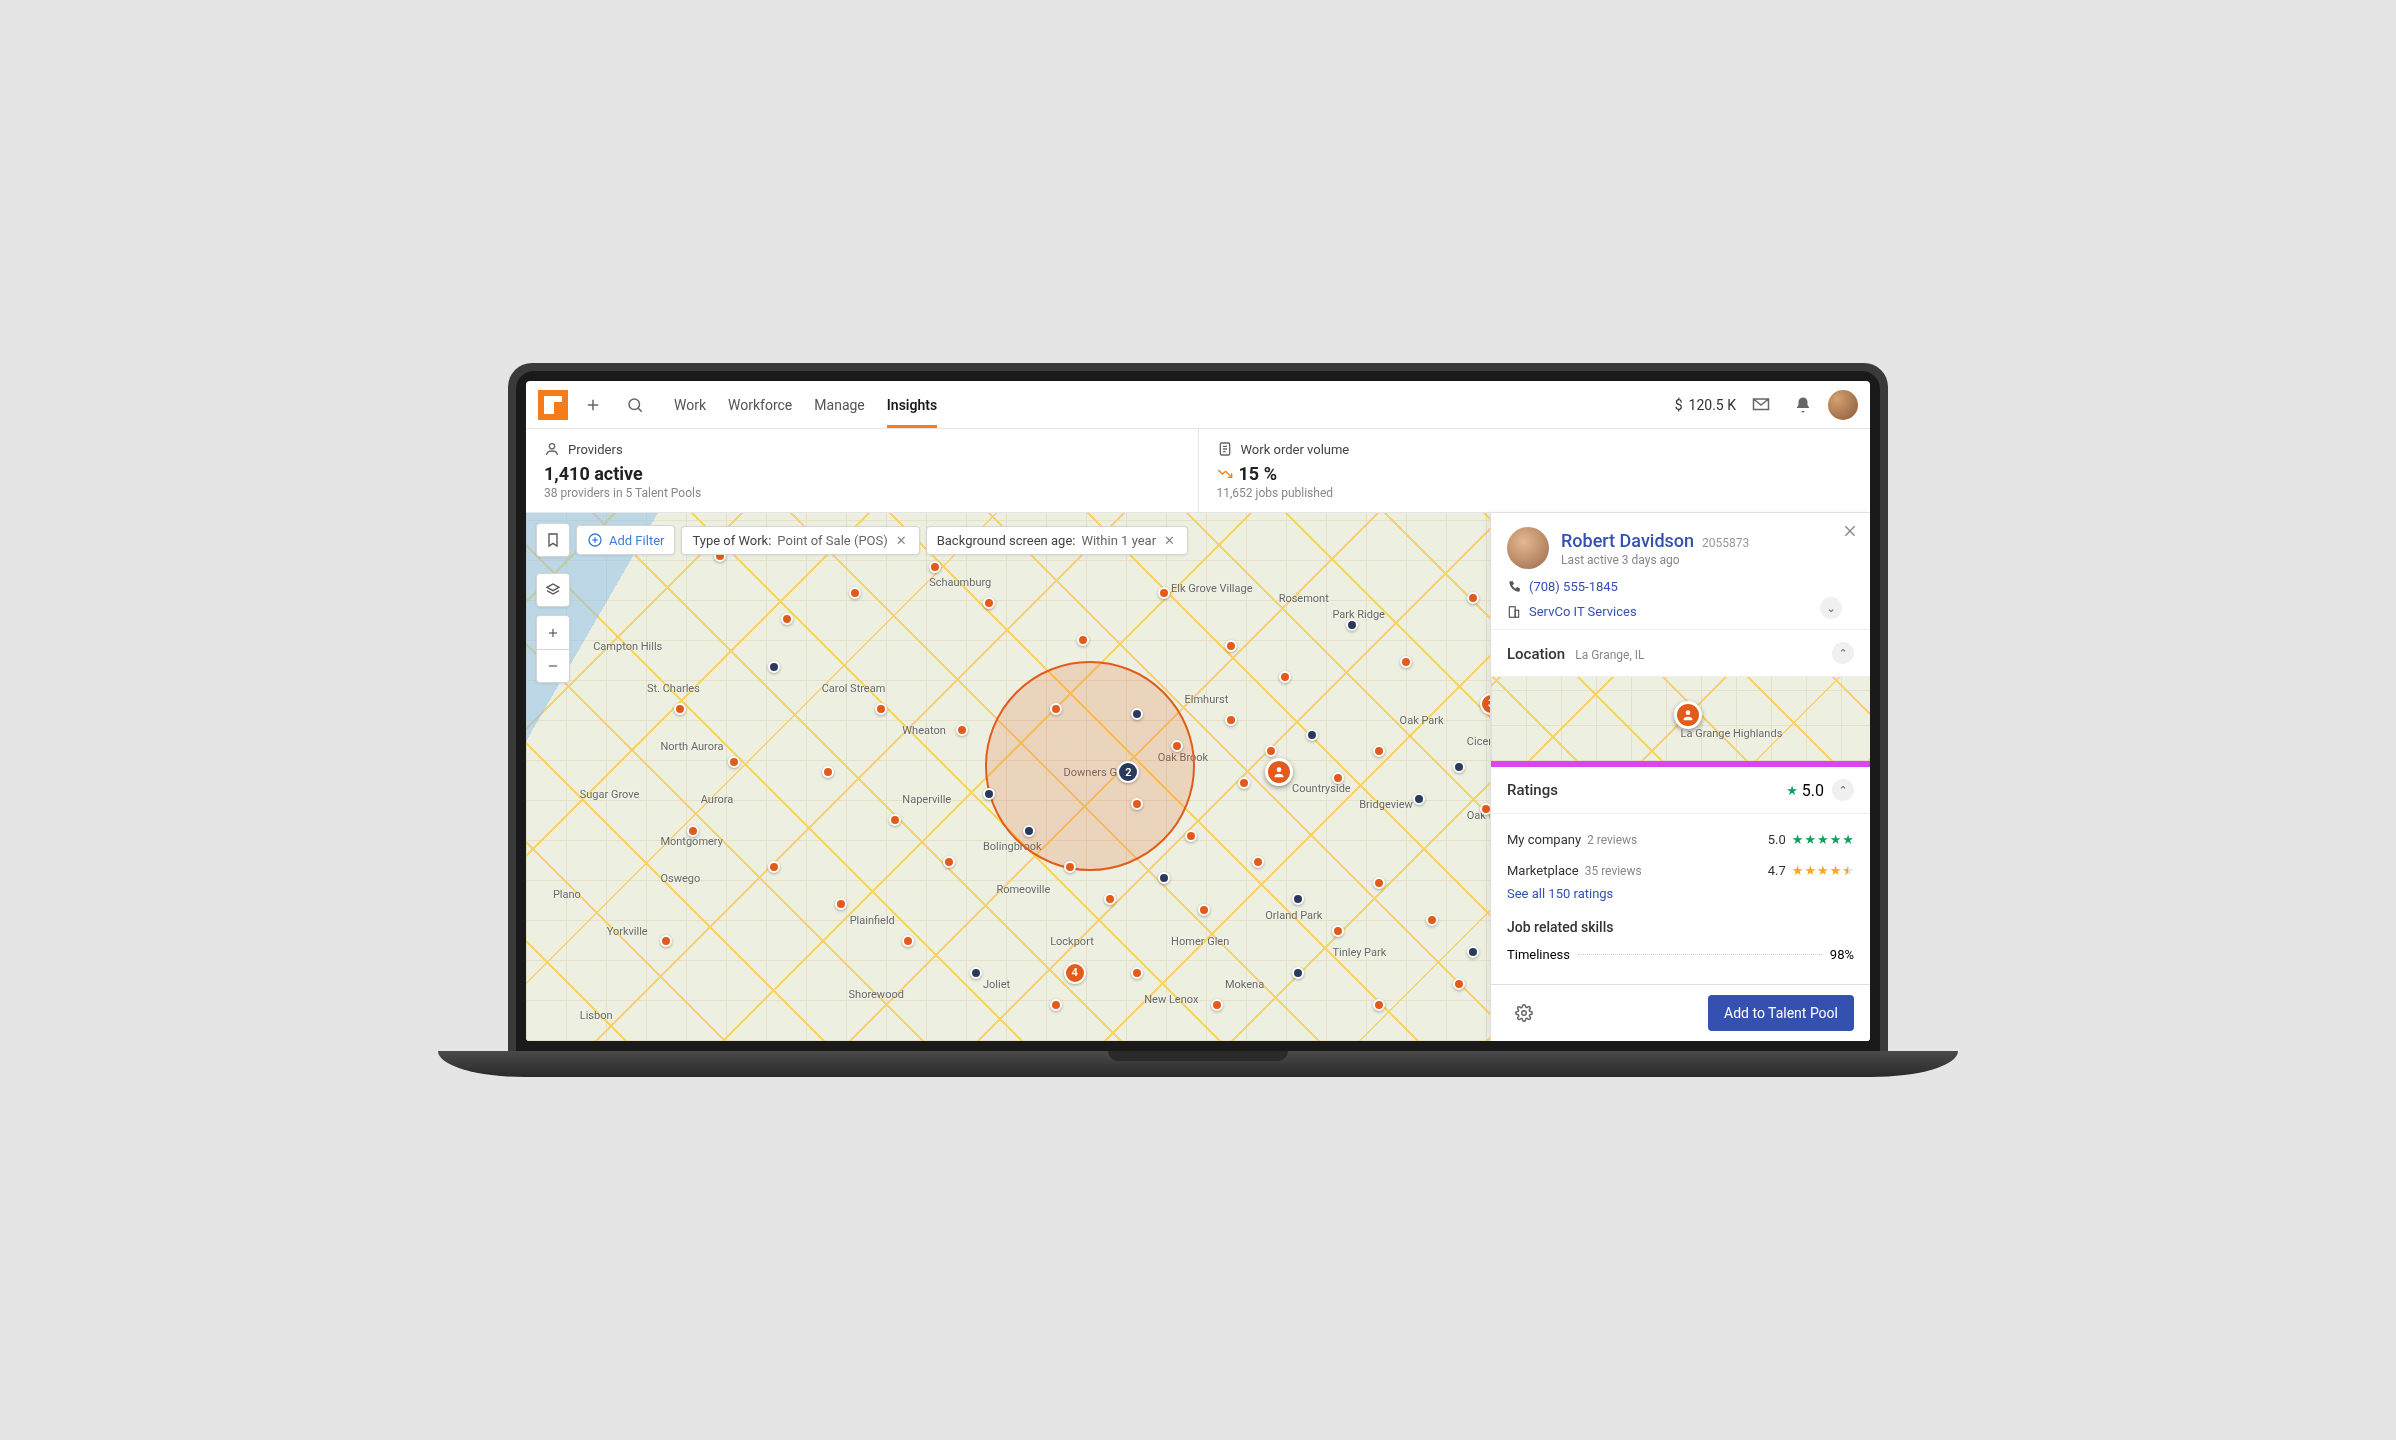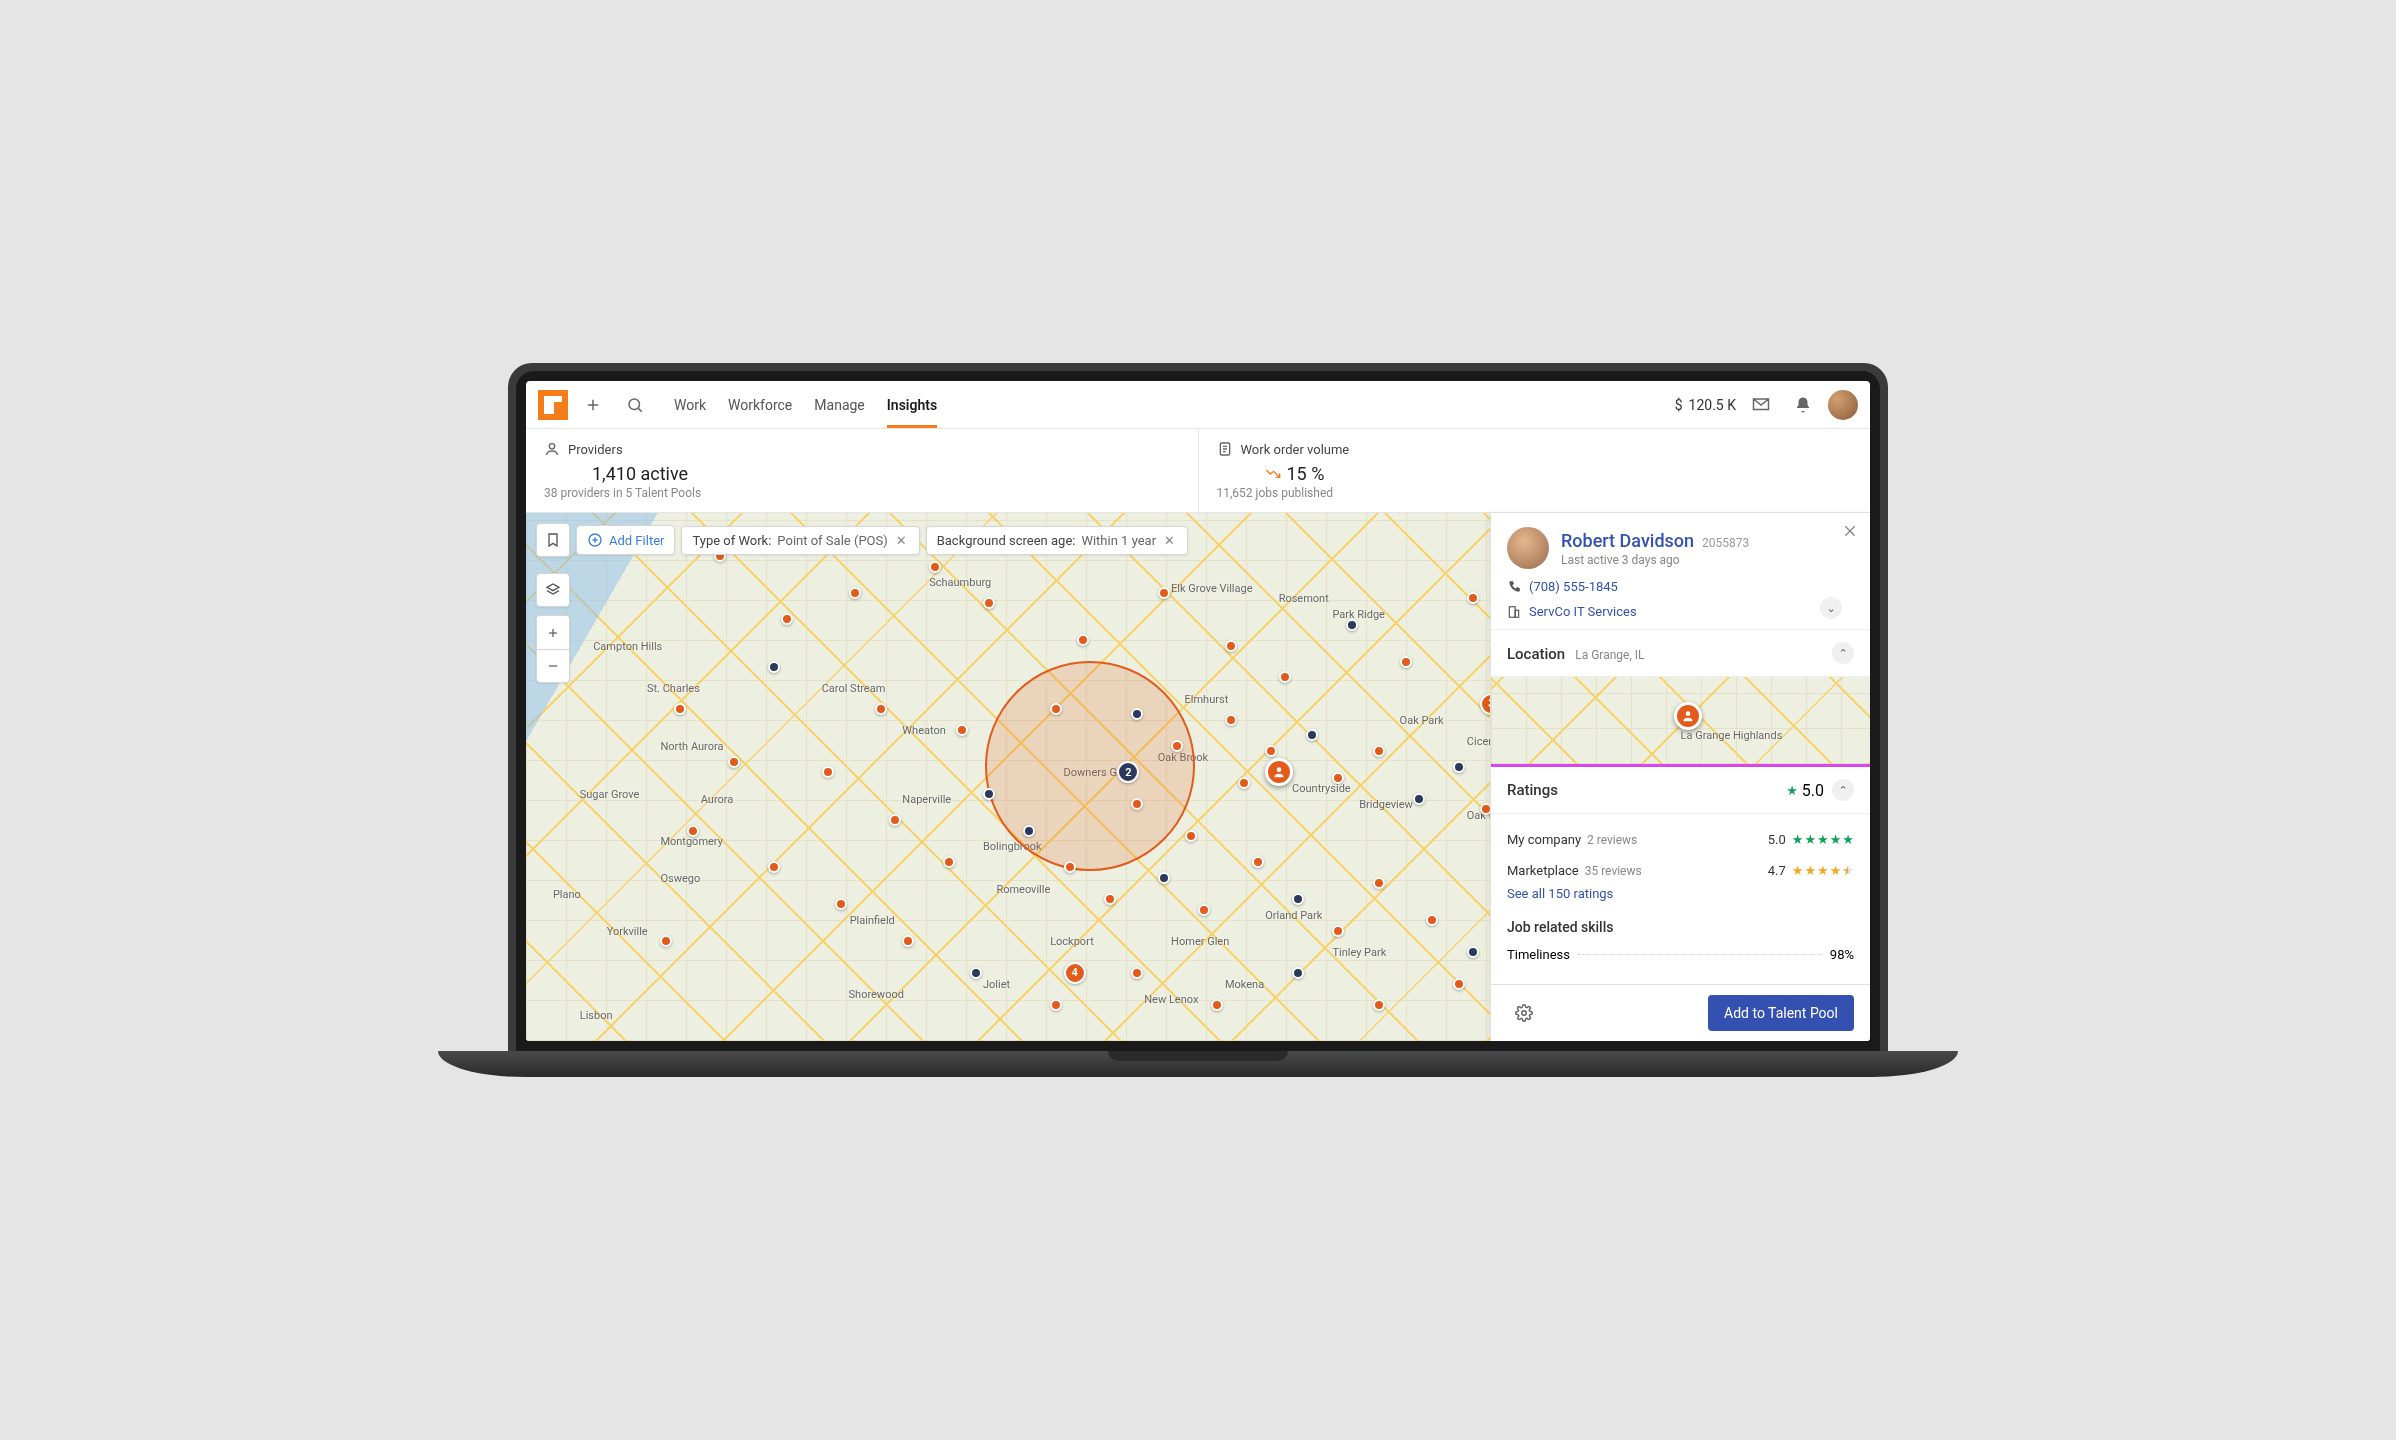--- a/index.html
+++ b/index.html
@@ -35,21 +35,21 @@
 .nav-tab.active::after { content:""; position:absolute; bottom:-1px; left:0; right:0; height:3px; background:#f57c1b; }
 .nav-spacer { flex:1; }
 .balance { display:flex; align-items:center; gap:6px; font-size:14px; color:#333; }
 .avatar { width:30px; height:30px; border-radius:50%; background: radial-gradient(circle at 30% 30%, #d4a070, #8a5a3a); }
 
 
 .stats-row { display:flex; border-bottom:1px solid #e5e5e5; }
 .stat-card { padding: 12px 18px; border-right:1px solid #e5e5e5; flex:1; min-width:0; }
 .stat-card:last-child { border-right:none; }
 .stat-header { display:flex; align-items:center; gap:8px; font-size:13px; color:#444; }
-.stat-main { font-size:18px; font-weight:400; color:#222; margin-top:6px;margin-left:48px; }
+.stat-main { font-size:18px; font-weight:700; color:#222; margin-top:6px; }
 .stat-sub { font-size:12px; color:#888; margin-top:2px; }
 .location-select { margin-top:8px; border:1px solid #bbb; border-radius:4px; padding:6px 10px; font-size:13px; display:flex; justify-content:space-between; align-items:center; cursor:pointer; }
 .info-icon { display:inline-flex; width:14px; height:14px; border:1px solid #3b7ddd; color:#3b7ddd; border-radius:50%; align-items:center; justify-content:center; font-size:9px; }
 
 
 .body { flex:1; display:flex; min-height:0; position: relative; }
 
 .map-area { flex:1; position:relative; background: #eef2e6; overflow:hidden; }
 .map-bg {
   position:absolute; inset:0;
@@ -95,21 +95,21 @@
 .profile-id { color:#999; font-size:12px; margin-left:4px; }
 .profile-sub { color:#888; font-size:12px; margin-top:2px; }
 .close-btn { position:absolute; top:10px; right:12px; cursor:pointer; color:#888; }
 .contact-row { display:flex; align-items:center; gap:8px; margin-top:10px; font-size:13px; color:#3451b2; }
 .expand-toggle { position:absolute; right:12px; width:22px; height:22px; border-radius:50%; background:#f0f0f0; display:flex; align-items:center; justify-content:center; cursor:pointer; color:#666; font-size:11px; }
 
 .section-header { display:flex; align-items:center; justify-content:space-between; padding:12px 16px; border-bottom:1px solid #eee; }
 .section-title { font-size:15px; color:#333; font-weight:500; }
 .section-sub { font-size:12px; color:#888; margin-left:6px; }
 
-.mini-map { height:170px; background:#c4b5fd; position:relative; border-bottom:3px solid #d946ef; overflow:hidden; }
+.mini-map { height:170px; background:#c4b5fd; position:relative; border-bottom:6px solid #d946ef; overflow:hidden; }
 .mini-map-bg { position:absolute; inset:0;
   background:
     repeating-linear-gradient(45deg, #f8d26a 0 2px, transparent 2px 60px),
     repeating-linear-gradient(-45deg, #f8d26a 0 2px, transparent 2px 80px),
     repeating-linear-gradient(0deg, #e5e0c8 0 1px, transparent 1px 35px),
     repeating-linear-gradient(90deg, #e5e0c8 0 1px, transparent 1px 35px),
     linear-gradient(#edf0e0, #edf0e0);
 }
 
 .ratings-section { padding:10px 16px; }

